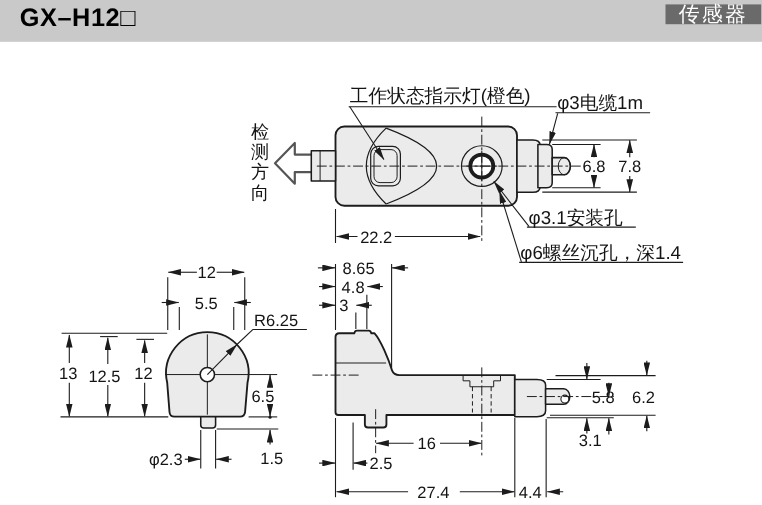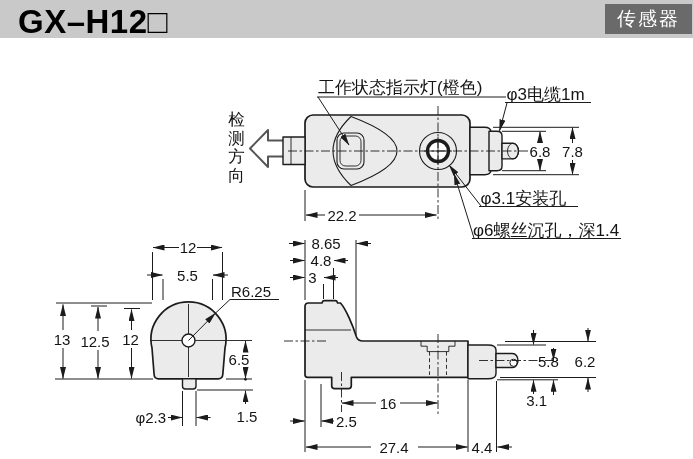--- a/index.html
+++ b/index.html
@@ -4,23 +4,23 @@
 <style>
   :root{
     --c-header_bar:#c9c9c9; --c-category_bg:#6a6a6a; --c-category_text:#ffffff;
     --c-body_fill:#ebebeb; --c-line:#1c1c1c; --c-page_bg:#ffffff;
   }
   html,body{margin:0;padding:0;}
   body{width:693px;height:459px;background:var(--c-page_bg);position:relative;
        font-family:"Liberation Sans",sans-serif;overflow:hidden;}
   .header{position:absolute;left:0;top:0;width:693px;height:38px;
           background:var(--c-header_bar);}
-  .title{position:absolute;left:18px;top:3px;font-size:33px;font-weight:bold;
+  .title{position:absolute;left:18px;top:3px;font-size:23px;font-weight:bold;
          color:#000;letter-spacing:.5px;font-family:"Liberation Sans",sans-serif;}
-  .category{position:absolute;left:605px;top:4px;width:87px;height:30px;
+  .category{position:absolute;left:605px;top:4px;width:87px;height:18px;
             background:var(--c-category_bg);color:var(--c-category_text);
             font-size:19px;display:flex;align-items:center;justify-content:center;
             letter-spacing:2px;}
   svg{position:absolute;left:0;top:38px;}
   svg text{font-family:"Liberation Sans",sans-serif;font-size:15px;fill:#141414;}
   .lbl{font-size:17px;}
   .dir{font-size:16.5px;}
   .ln{stroke:var(--c-line);stroke-width:1.1;fill:none;}
   .thin{stroke:var(--c-line);stroke-width:0.9;fill:none;}
   .body{fill:var(--c-body_fill);stroke:var(--c-line);stroke-width:1.7;stroke-linejoin:round;}

